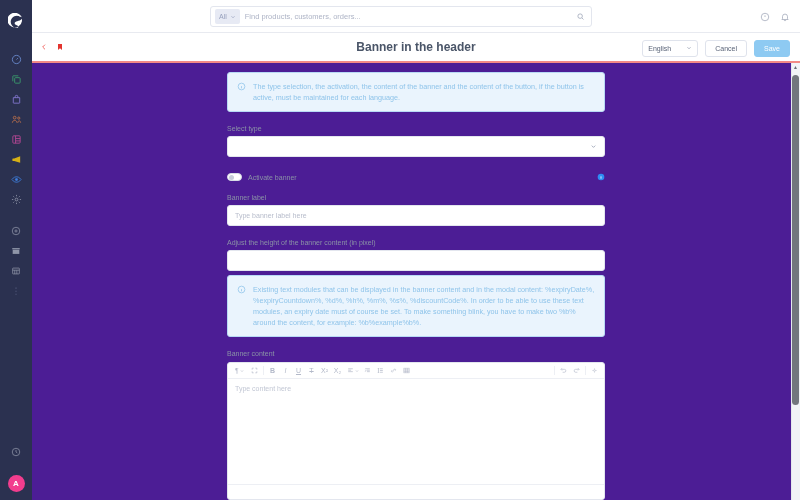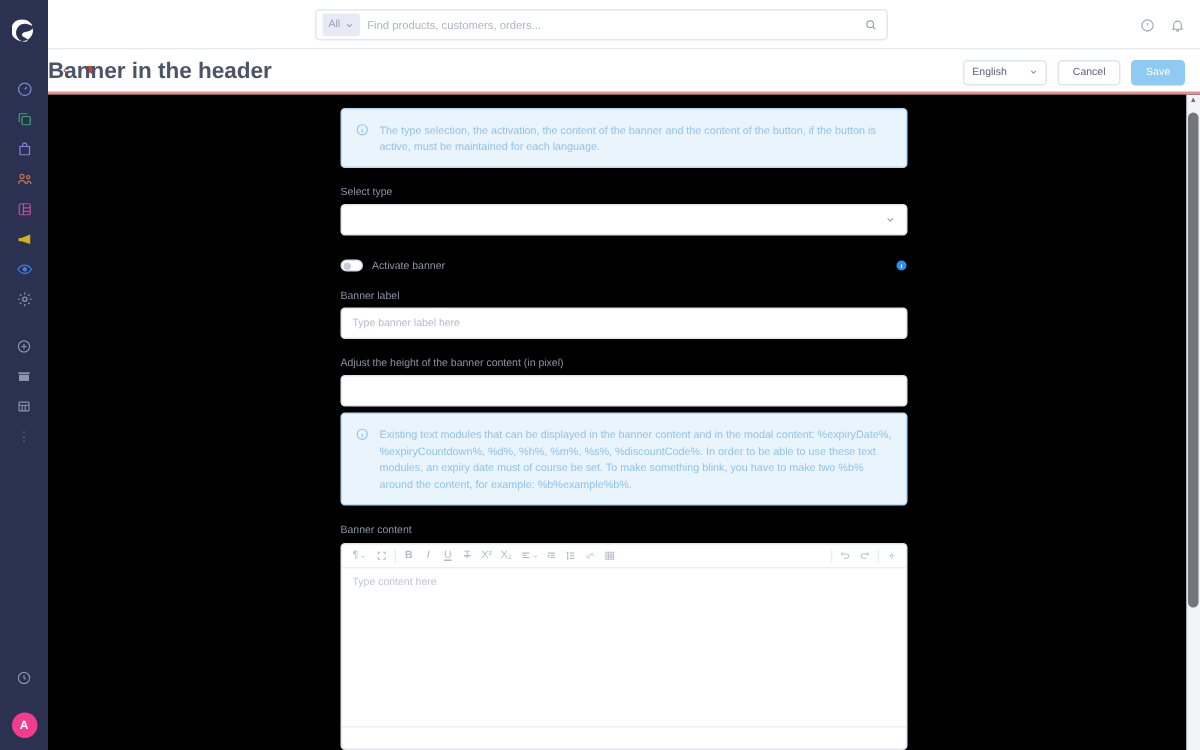--- a/index.html
+++ b/index.html
@@ -91,22 +91,22 @@
   
   .pageheader {
     height: 30px; background: #ffffff;
     border-bottom: 2px solid #f28a86;
     display: flex; align-items: center;
     position: relative;
     flex: 0 0 30px;
   }
   .ph-left { display: flex; align-items: center; gap: 8px; padding-left: 8px; }
   .ph-title {
-    position: absolute; left: 0; right: 0; text-align: left;
-    font-size: 15px; font-weight: bold; color: #4a5568;
+    position: absolute; left: 0; right: 0; text-align: center;
+    font-size: 12px; font-weight: bold; color: #4a5568;
     pointer-events: none;
   }
   .ph-right {
     position: absolute; right: 10px; top: 0; height: 30px;
     display: flex; align-items: center; gap: 7px;
   }
   .lang-select {
     width: 56px; height: 17px; border: 1px solid #dfe3ec; border-radius: 3px;
     background: #fff; font-size: 7px; color: #5a6478;
     display: flex; align-items: center; justify-content: space-between;
@@ -116,21 +116,21 @@
     height: 17px; border-radius: 3px; font-size: 7px;
     display: flex; align-items: center; justify-content: center;
     padding: 0 9px;
   }
   .btn-cancel { background: #fff; border: 1px solid #dfe3ec; color: #5a6478; }
   .btn-save { background: #8ecaf2; color: #ffffff; border: 1px solid #8ecaf2; }
 
   
   .body {
     flex: 1 1 auto; overflow: hidden; position: relative;
-    background: #000000;
+    background: #4c1d95;
   }
   .content {
     width: 378px; margin: 0 auto; padding-top: 9px;
   }
   .alert {
     background: #eaf4fd; border: 1px solid #b8d9f5; border-radius: 3px;
     display: flex; gap: 7px; padding: 8px 9px;
     color: #8fc4ea; font-size: 7.2px; line-height: 11px;
   }
   .alert .ai { flex: 0 0 9px; padding-top: 1px; }

